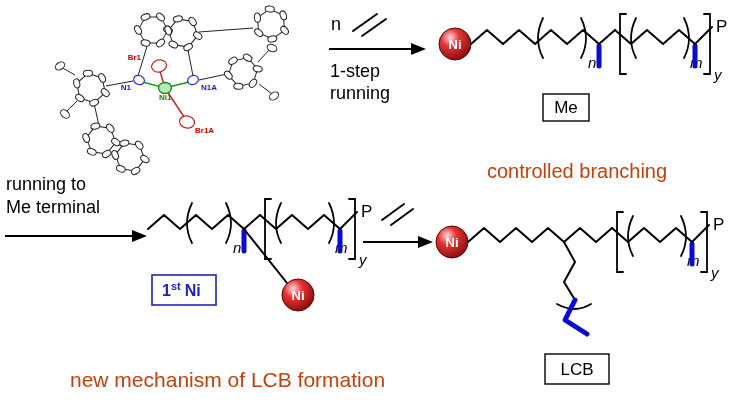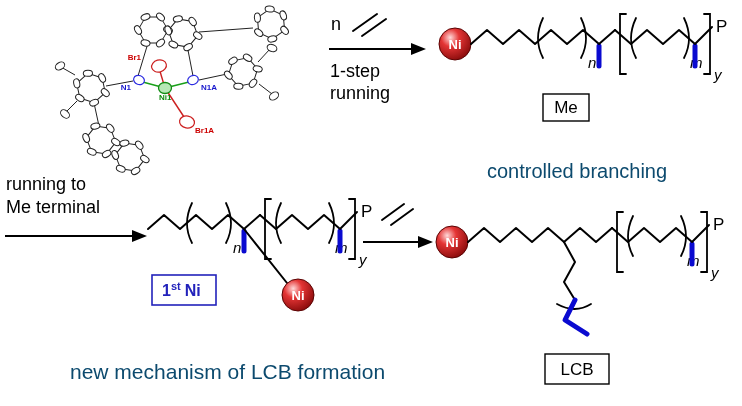--- a/index.html
+++ b/index.html
@@ -1,20 +1,20 @@
 <!DOCTYPE html>
 <html><head>
 <meta charset="utf-8">
 <style>
   *{margin:0;padding:0;box-sizing:border-box}
   html,body{background:#fff}
   body{font-family:"Liberation Sans",sans-serif}
   .canvas{position:relative;width:742px;height:406px;background:#fff;overflow:hidden}
   .abs{position:absolute}
-  .cap{position:absolute;color:#0c4a6e;white-space:nowrap}
+  .cap{position:absolute;color:#c2410c;white-space:nowrap}
 
   
   .chain{fill:none;stroke:#000;stroke-width:2;stroke-linejoin:round;stroke-linecap:round}
   .paren{fill:none;stroke:#000;stroke-width:1.8;stroke-linecap:round}
   .blue{fill:none;stroke:#0a0ad0;stroke-width:5;stroke-linecap:round;stroke-linejoin:round}
   .arrow{stroke:#000;stroke-width:2.2}
 
   
   .sub{font:italic 15px "Liberation Sans",sans-serif;fill:#000}
   .plbl{font:17px "Liberation Sans",sans-serif;fill:#000}
@@ -223,15 +223,15 @@
     <polyline class="paren" points="276,26 282,26 282,86 276,86"></polyline>
     <text class="sub" x="286" y="92">y</text>
     <polyline class="chain" points="267,56 284,39"></polyline>
     <text class="plbl" x="288" y="44">P</text>
     <g>
       <rect x="120" y="168" width="64" height="30" fill="#fff" stroke="#000" stroke-width="1.4"></rect>
       <text class="tag" x="152" y="189" text-anchor="middle">LCB</text>
     </g>
   </svg>
 
-  <div class="cap" style="left:70px;top:360px;font-size:21px">new mechanism of LCB formation</div>
+  <div class="cap" style="left:70px;top:368px;font-size:21px">new mechanism of LCB formation</div>
 
 </div>
 
 </body></html>

